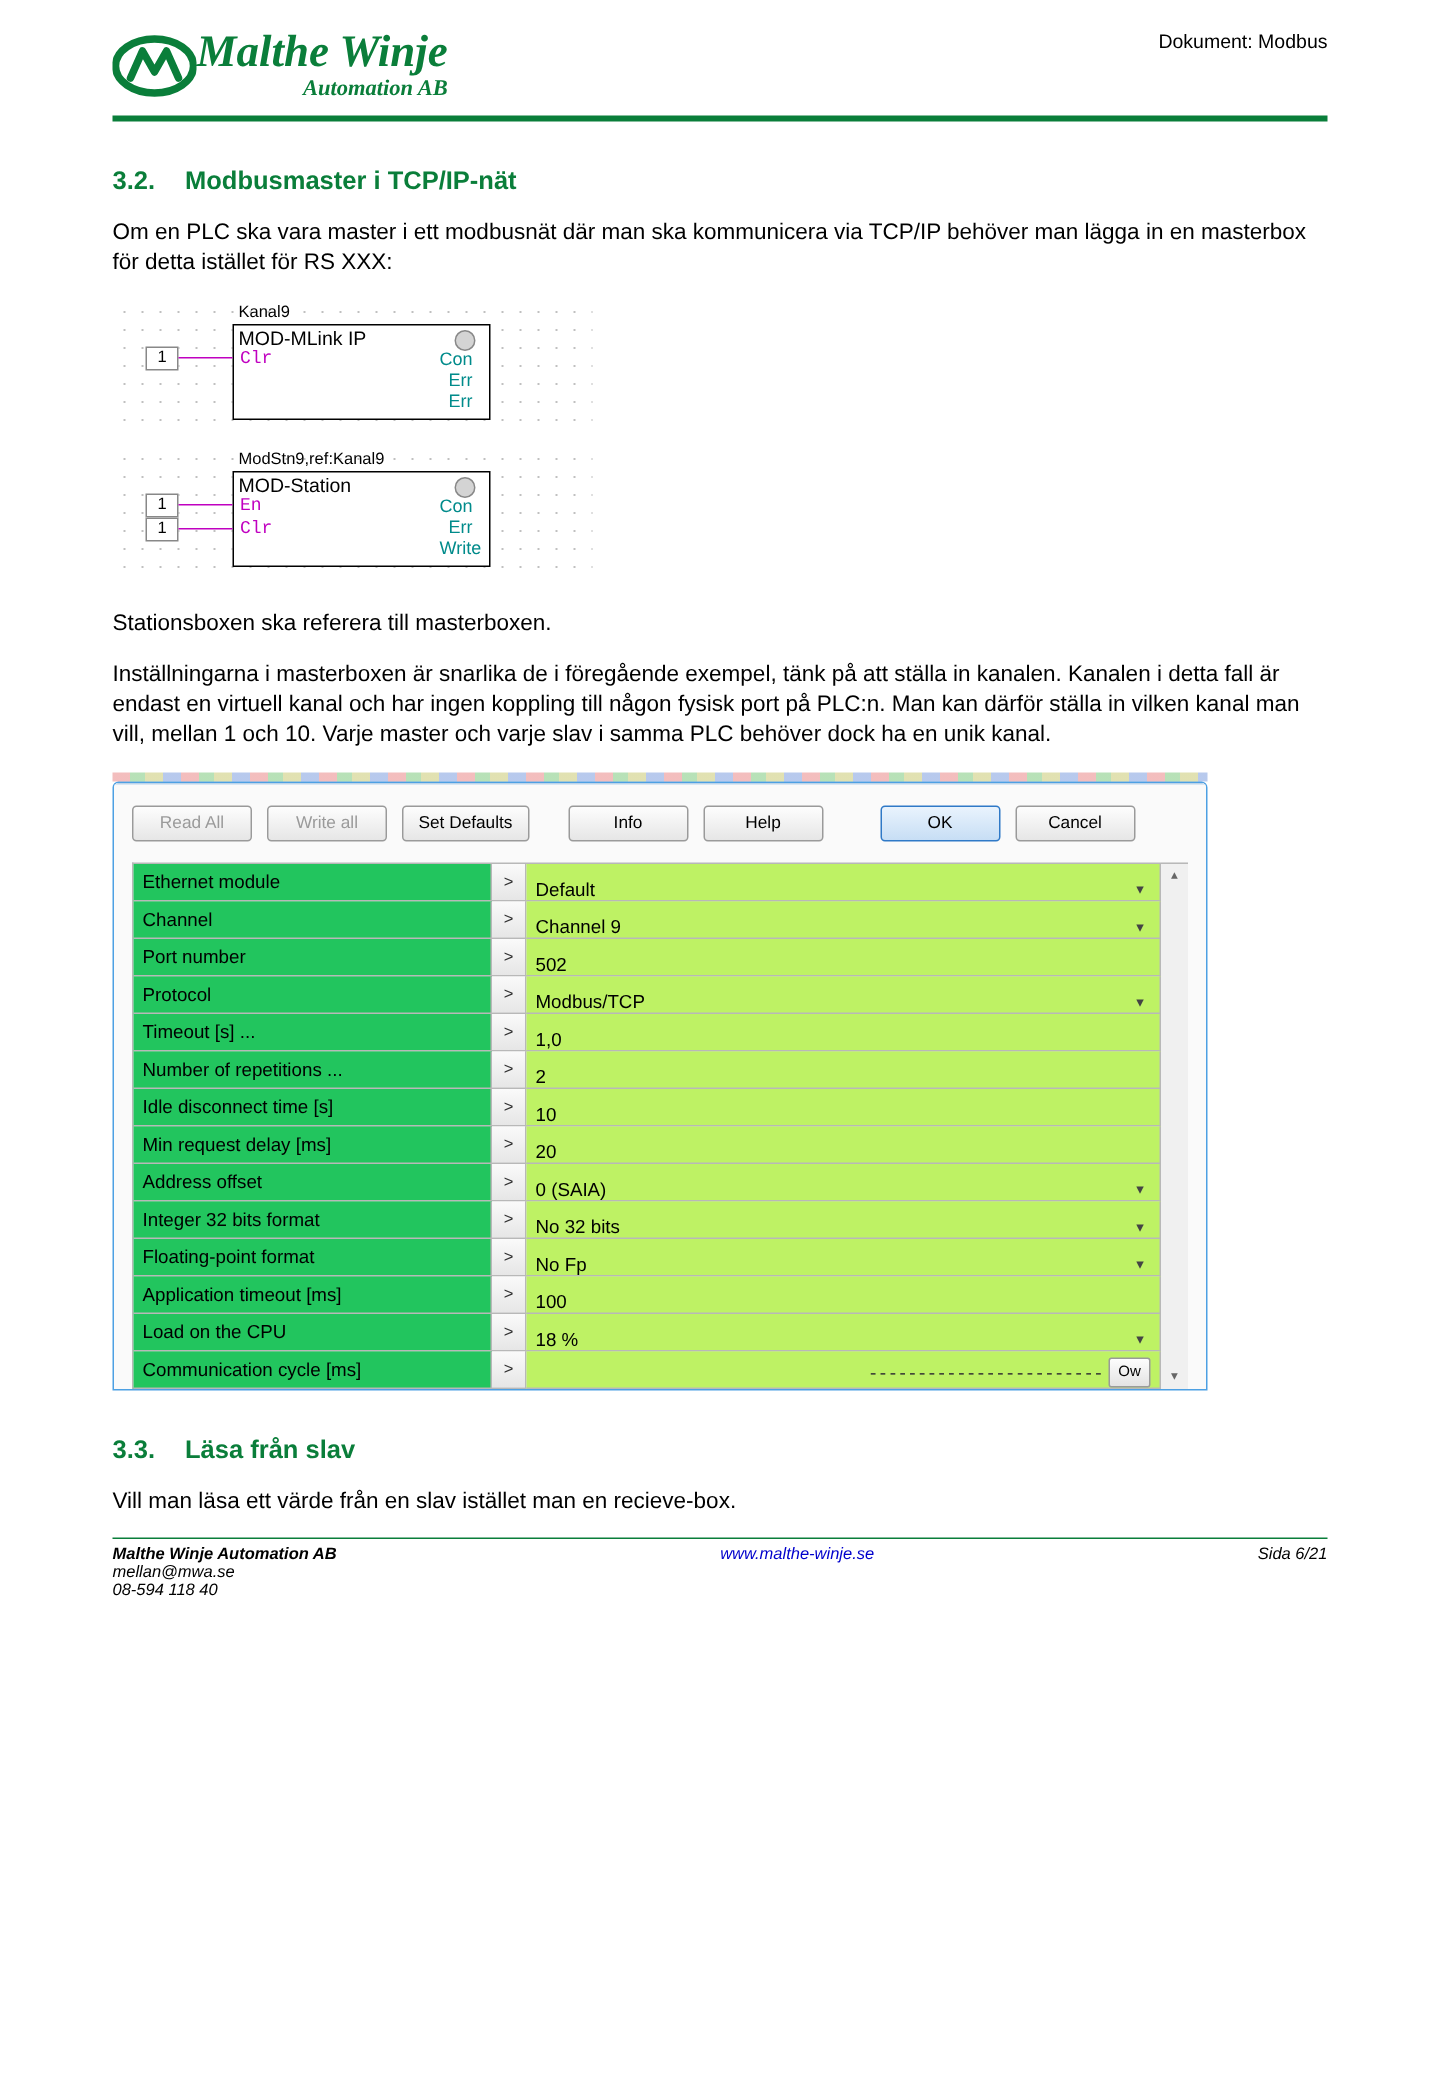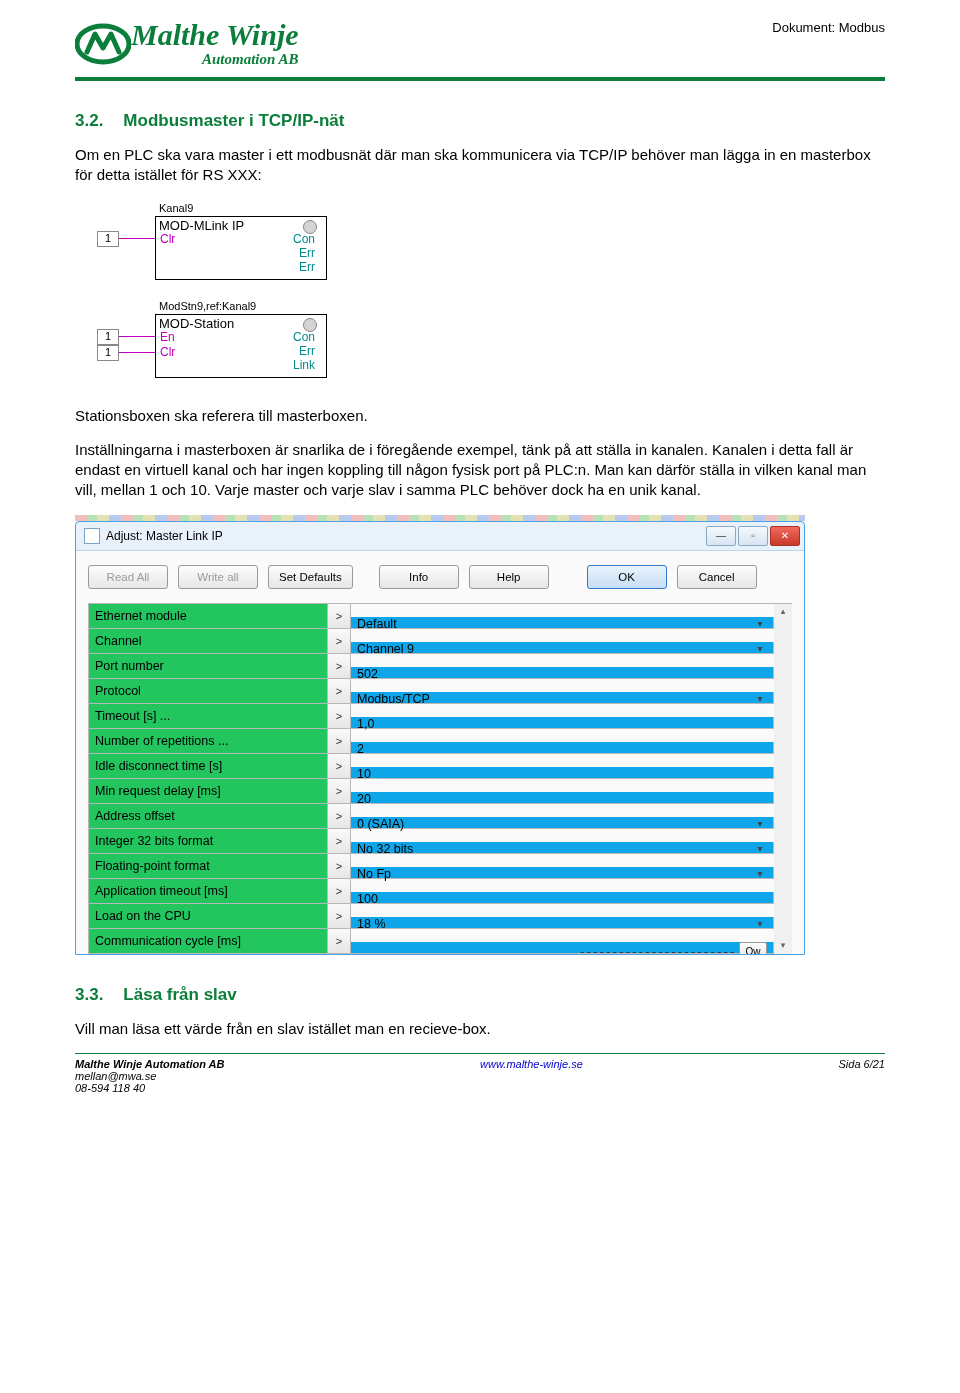--- a/index.html
+++ b/index.html
@@ -115,20 +115,21 @@
     width: 12px;
     height: 12px;
     border: 1px solid #888;
     border-radius: 50%;
     background: #d4d4d4;
   }
   .fb-pin-in {
     position: absolute;
     font-size: 12px;
     color: #c000c0;
+    font-family: Liberation Mono, monospace;
   }
   .fb-pin-out {
     position: absolute;
     font-size: 12px;
     color: #008b8b;
     text-align: right;
   }
   .fb-input-box {
     position: absolute;
     width: 20px;
@@ -240,24 +241,23 @@
     border-right: 1px solid #b8b8b8;
     border-bottom: 1px solid #b8b8b8;
     background: linear-gradient(#fafafa,#e6e6e6);
     display:flex; align-items:center; justify-content:center;
     font-size: 11px; color:#333;
   }
   .pcell-value {
     flex: 1;
     border-right: 1px solid #b8b8b8;
     border-bottom: 1px solid #b8b8b8;
-    display:flex; align-items:flex-start; justify-content:space-between;
+    display:flex; align-items:flex-end; justify-content:space-between;
     padding: 0 6px;
-    background: #0ea5e9;
-    margin-top: 13px;
+    background: #bef264;
   }
   .combo-arrow {
     width: 14px; height: 14px;
     display:flex; align-items:center; justify-content:center;
     font-size: 10px; color:#444;
   }
   .vscroll {
     width: 18px;
     background: #f0f0f0;
     border-top: 1px solid #b8b8b8;
@@ -335,41 +335,30 @@
       <div class="fb-title">MOD-Station</div>
       <div class="fb-circle" style="left:228px;top:20px;"></div>
       <div class="fb-input-box" style="left:22px;top:31px;">1</div>
       <div class="fb-wire" style="left:44px;top:38px;width:36px;"></div>
       <div class="fb-input-box" style="left:22px;top:47px;">1</div>
       <div class="fb-wire" style="left:44px;top:54px;width:36px;"></div>
       <div class="fb-pin-in" style="left:85px;top:32px;">En</div>
       <div class="fb-pin-in" style="left:85px;top:47px;">Clr</div>
       <div class="fb-pin-out" style="left:218px;top:32px;">Con</div>
       <div class="fb-pin-out" style="left:224px;top:46px;">Err</div>
-      <div class="fb-pin-out" style="left:218px;top:60px;">Link</div>
+      <div class="fb-pin-out" style="left:218px;top:60px;">Write</div>
     </div>
   </div>
 
   <p class="body">Stationsboxen ska referera till masterboxen.</p>
   <p class="body">Inställningarna i masterboxen är snarlika de i föregående exempel, tänk på att ställa in kanalen. Kanalen i detta fall är endast en virtuell kanal och har ingen koppling till någon fysisk port på PLC:n. Man kan därför ställa in vilken kanal man vill, mellan 1 och 10. Varje master och varje slav i samma PLC behöver dock ha en unik kanal.</p>
 
   <div class="win-outer">
     <div class="titlebar-strip"></div>
     <div class="win-frame">
-      <div class="win-title">
-        <div class="win-title-left">
-          <span class="win-icon"></span>
-          <span>Adjust: Master Link IP</span>
-        </div>
-        <div class="win-btns">
-          <div class="win-btn">—</div>
-          <div class="win-btn">▫</div>
-          <div class="win-btn close">✕</div>
-        </div>
-      </div>
       <div class="win-client">
         <div class="toolbar">
           <div class="tb-btn disabled">Read All</div>
           <div class="tb-btn disabled">Write all</div>
           <div class="tb-btn">Set Defaults</div>
           <div style="width:6px"></div>
           <div class="tb-btn">Info</div>
           <div class="tb-btn">Help</div>
           <div style="width:18px"></div>
           <div class="tb-btn primary">OK</div>

